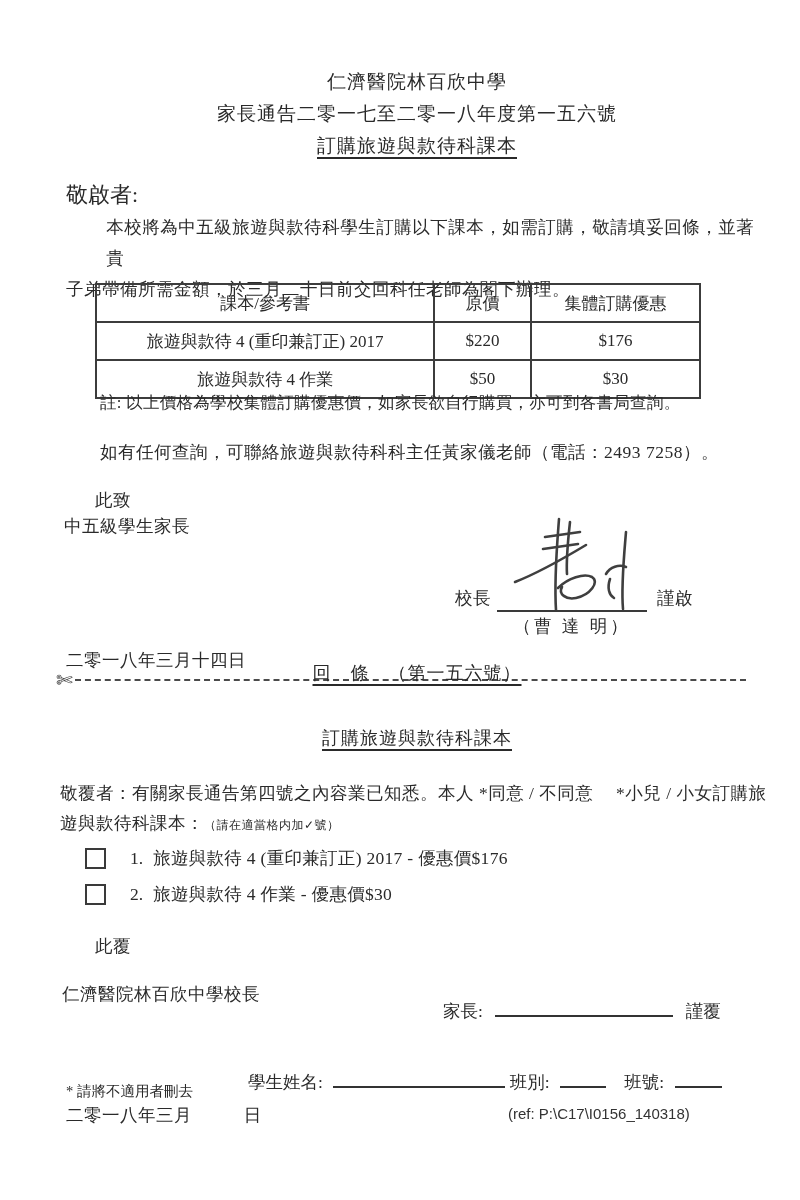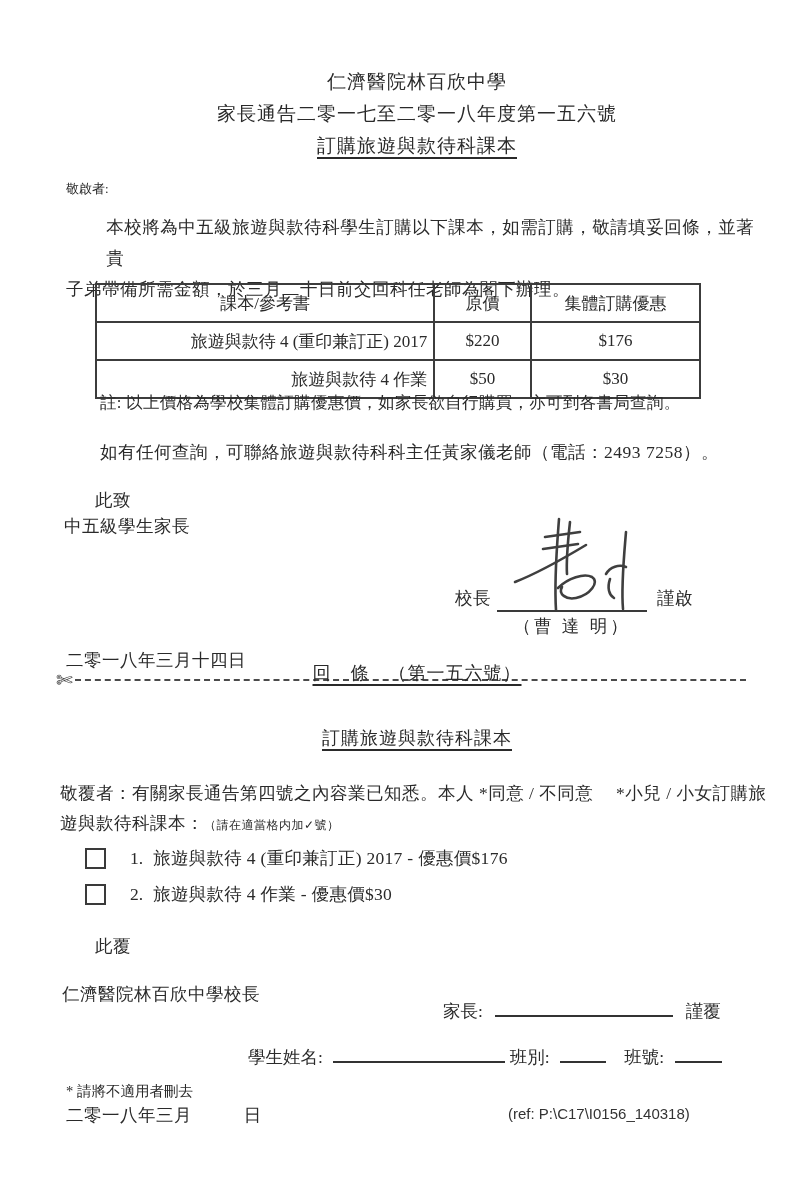--- a/index.html
+++ b/index.html
@@ -7,29 +7,29 @@
     position:relative; width:800px; height:1200px; margin:0 auto;
     background:#ffffff; color:#2a2a2a;
     font-family:"Liberation Serif","DejaVu Serif",serif;
     overflow:hidden;
   }
   .abs { position:absolute; }
   .centered { left:0; width:100%; text-align:center;padding-left:17px; }
   .hdr-line { font-size:19px; line-height:32px; letter-spacing:1px; }
   .u { text-decoration:underline; text-underline-offset:5px; text-decoration-thickness:1.5px; }
 
-  .salutation { font-size:13px; }
+  .salutation { font-size:22px; }
   .body-par { width:704px; font-size:17.5px; line-height:31px; letter-spacing:0.5px; }
   .indent { padding-left:2.3em; }
 
   table.price { border-collapse:collapse; width:606px; font-size:17px; }
   table.price th, table.price td { border:2px solid #3c3c3c; font-weight:normal; padding:0 6px; }
   table.price th { height:36px; text-align:center; }
   table.price td { height:36px; text-align:center; }
-  table.price td.book { text-align:right; }
+  table.price td.book { text-align:center; }
   col.c1 { width:56%; } col.c2 { width:16%; } col.c3 { width:28%; }
 
   .note-line { font-size:16.5px; letter-spacing:0.3px; }
   .plain { font-size:17.5px; letter-spacing:0.5px; }
   .small-note { font-size:14.5px; }
 
   .sig-line { width:150px; border-bottom:2px solid #3a3a3a; height:0; }
   .sig-name { width:150px; text-align:center; font-size:17.5px; letter-spacing:3px; }
 
   .cutline { display:flex; align-items:center; width:690px; }
@@ -143,21 +143,21 @@
 
   <div class="abs plain" style="top:934px; left:95px;">此覆</div>
   <div class="abs plain" style="top:961px; left:62px;margin-top:21px;">仁濟醫院林百欣中學校長</div>
 
   <div class="abs row-inline" style="top:999px; left:443px;">
     <span>家長:</span>
     <span class="blank" style="width:178px; margin:0 8px;"></span>
     <span>謹覆</span>
   </div>
 
-  <div class="abs row-inline" style="top:1045px; left:248px;text-align:right;">
+  <div class="abs row-inline" style="top:1070px; left:248px;text-align:right;">
     <span>學生姓名:</span>
     <span class="blank" style="width:172px; margin-left:6px;"></span>
     <span>班別:</span>
     <span class="blank" style="width:46px; margin:0 14px 0 6px;"></span>
     <span>班號:</span>
     <span class="blank" style="width:47px; margin-left:6px;"></span>
   </div>
 
   <div class="abs small-note" style="top:1082px; left:66px;">* 請將不適用者刪去</div>
   <div class="abs plain" style="top:1103px; left:66px;">

